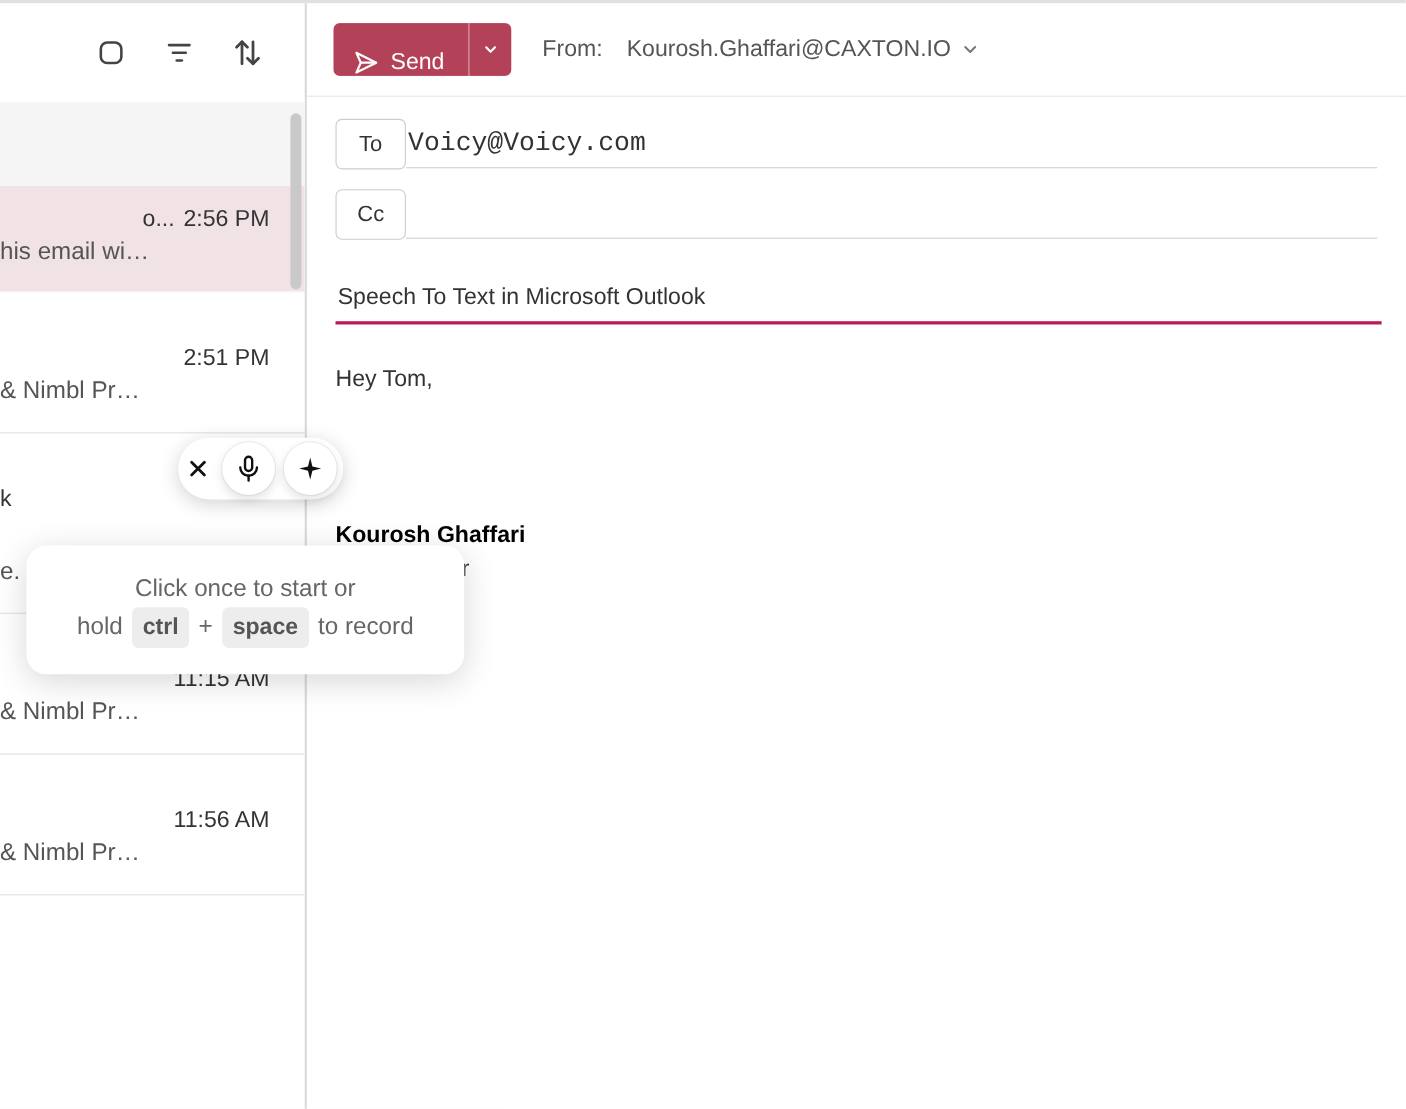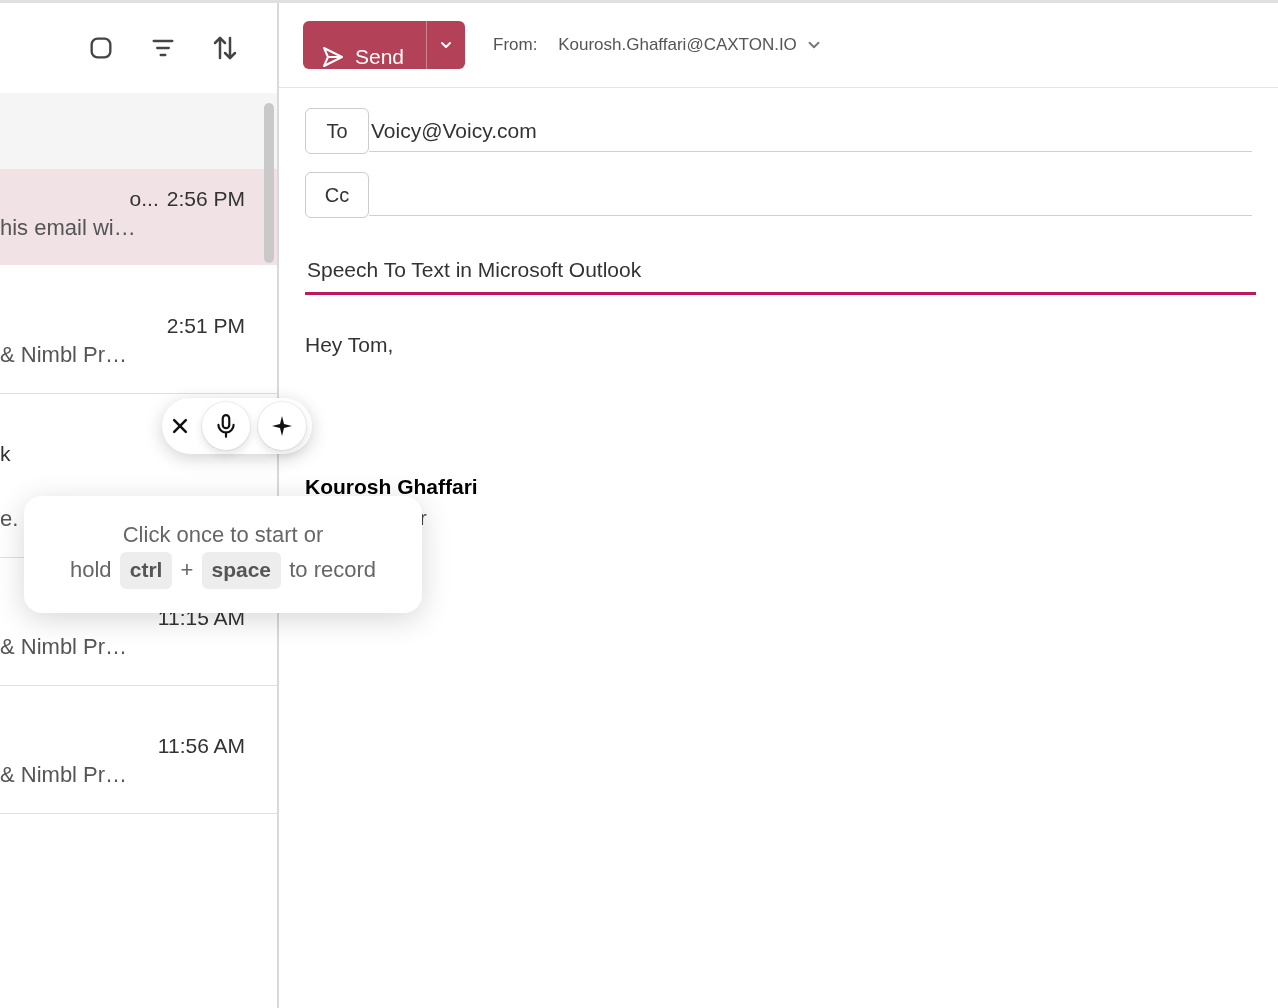--- a/index.html
+++ b/index.html
@@ -164,21 +164,21 @@
     background: #b34258;
     border-left: 1px solid rgba(255,255,255,0.35);
     color: #fff;
     cursor: pointer;
   }
 
   .from-field {
     display: flex;
     align-items: center;
     gap: 8px;
-    font-size: 17px;
+    font-size: 21px;
     color: #555;
     cursor: pointer;
   }
   .from-field .from-email { color: #555; }
 
   .recipients {
     padding: 20px 26px 0 26px;
     display: flex;
     flex-direction: column;
     gap: 18px;
@@ -197,25 +197,26 @@
     justify-content: center;
     font-size: 20px;
     color: #333;
     background: #fff;
     cursor: pointer;
   }
   .recip-input {
     flex: 1;
     border: none;
     border-bottom: 1px solid #d0d0d0;
-    font-size: 21px;
+    font-size: 24px;
     color: #333;
     padding: 8px 2px;
     outline: none;
     background: transparent;
+    font-family: Liberation Mono, monospace;
   }
 
   .subject-row {
     margin: 30px 26px 0 26px;
   }
   .subject-input {
     width: 100%;
     border: none;
     border-bottom: 3px solid #be185d;
     font-size: 21px;

